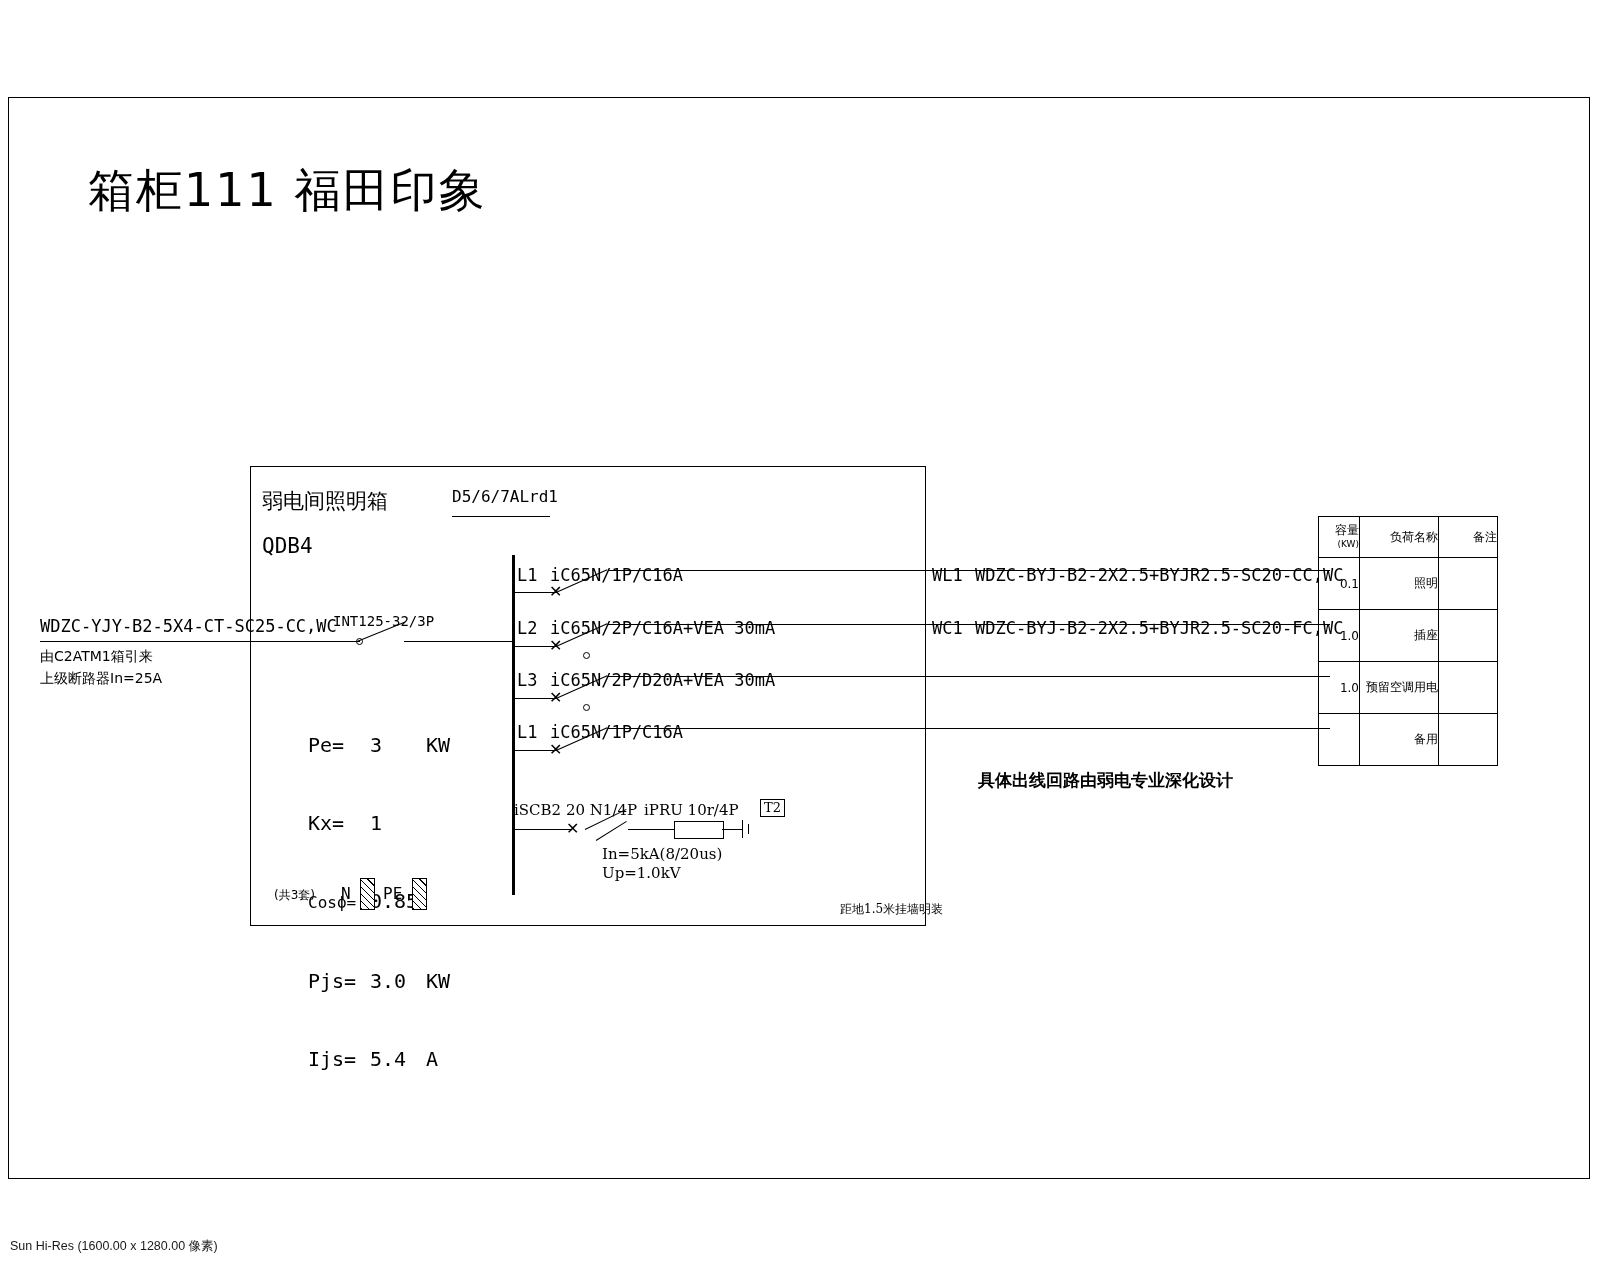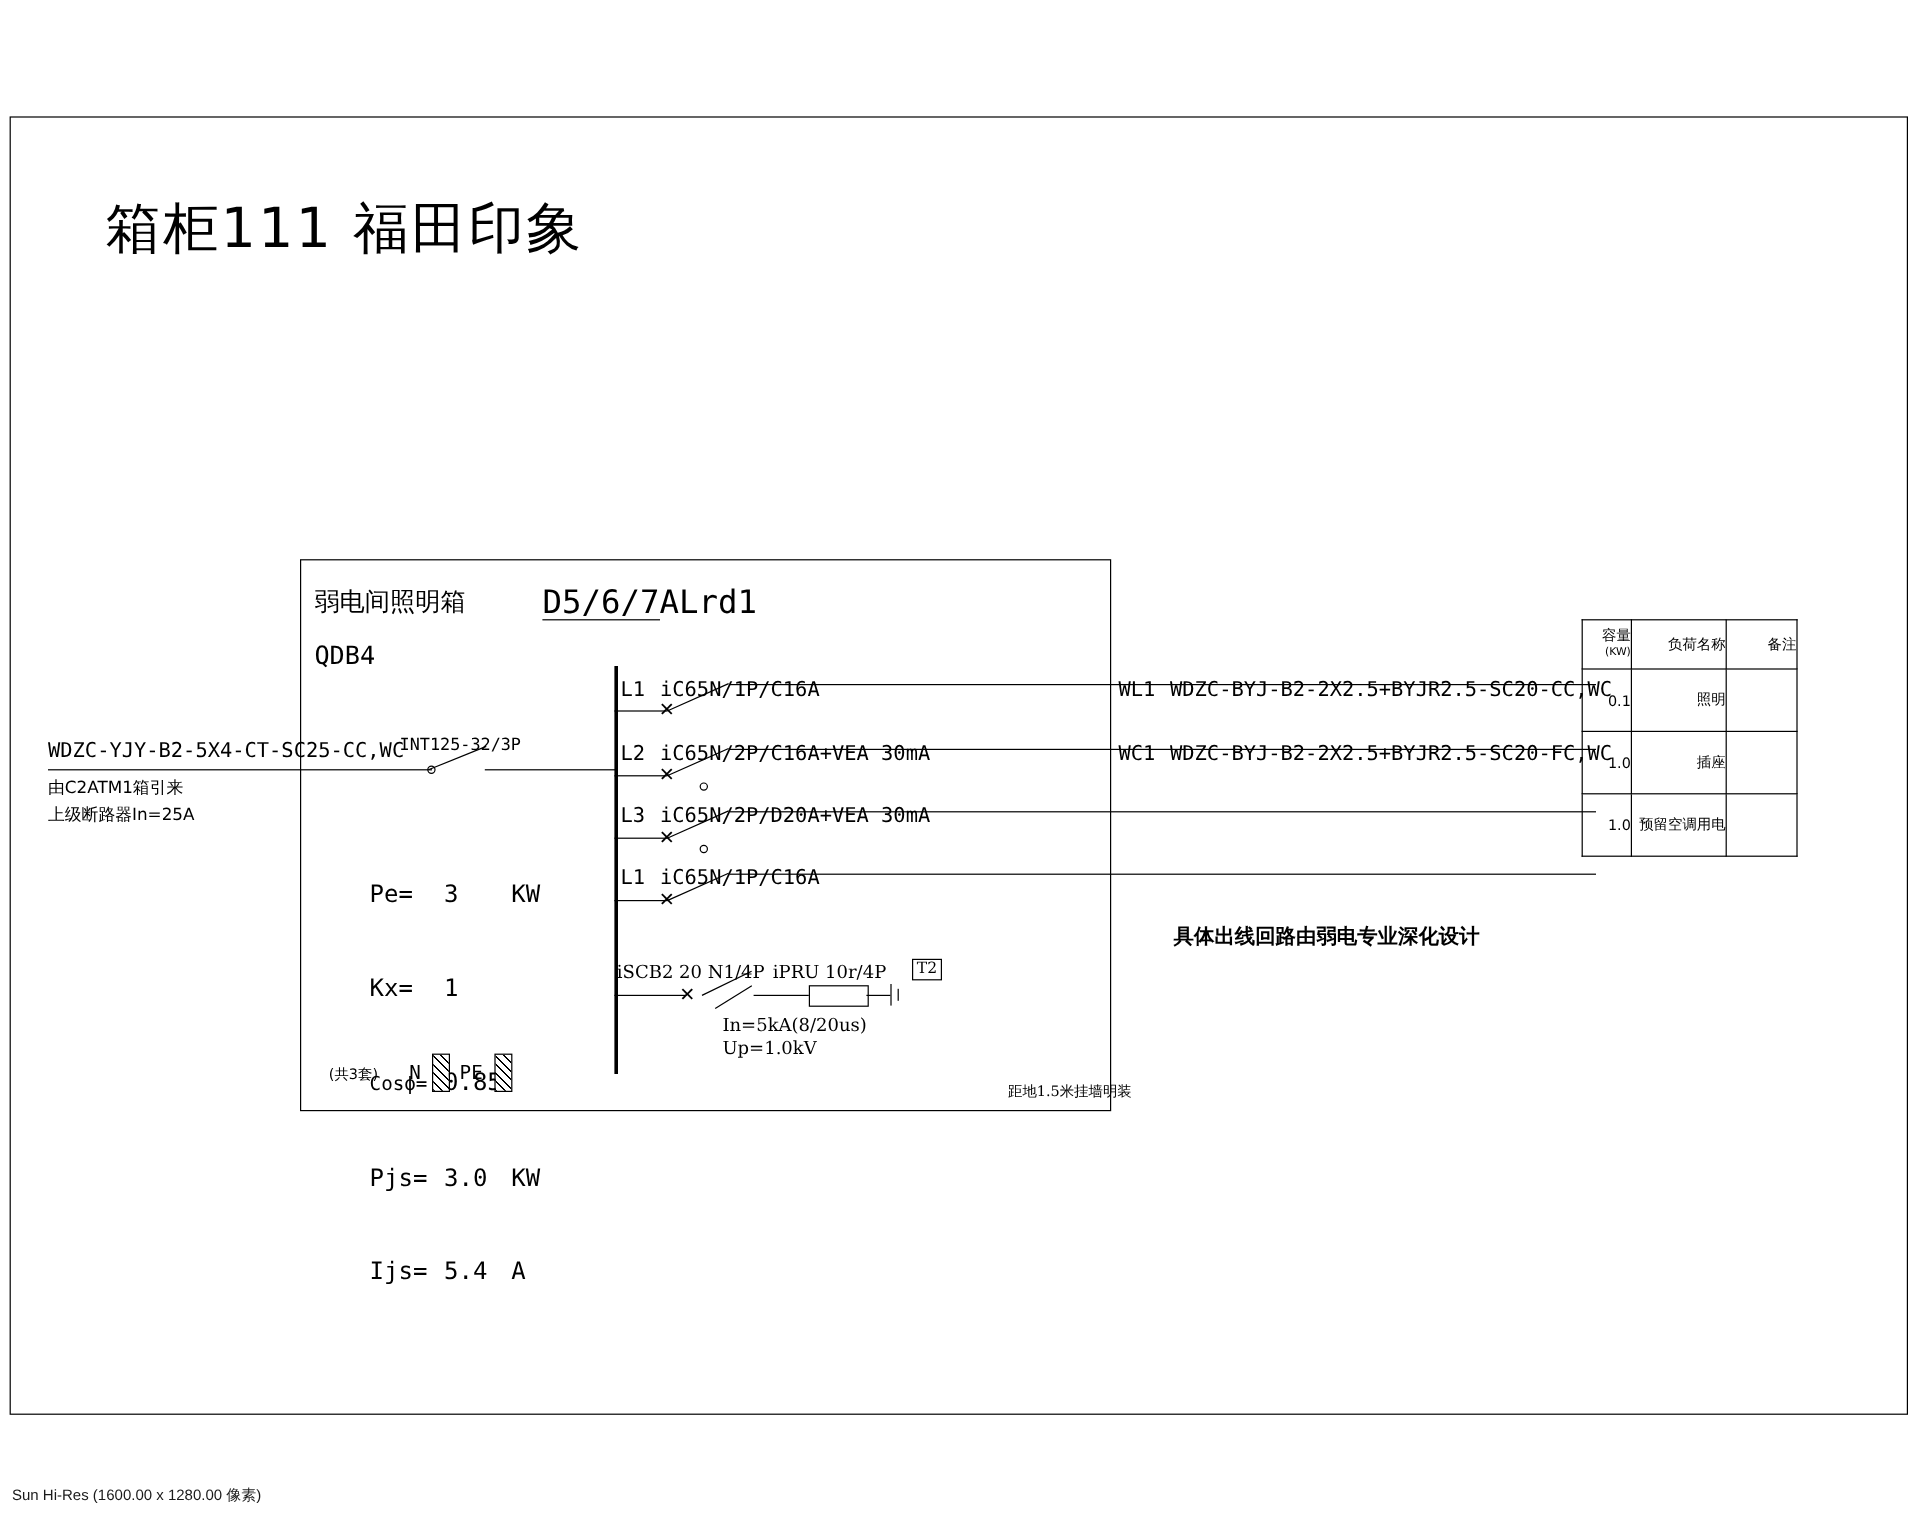--- a/index.html
+++ b/index.html
@@ -55,21 +55,21 @@
     top: 487px;
     font-family: "DejaVu Sans", sans-serif;
     font-size: 21px;
     white-space: nowrap;
   }
   .panel-title-code {
     position: absolute;
     left: 452px;
     top: 487px;
     font-family: "DejaVu Sans Mono", monospace;
-    font-size: 27px;
+    font-size: 16px;
     white-space: nowrap;
   }
   .panel-underline {
     position: absolute;
     left: 452px;
     top: 516px;
     width: 98px;
     height: 0;
     border-top: 1.4px solid #000;
   }
@@ -422,18 +422,23 @@
       <tr>
         <td>1.0</td>
         <td>插座</td>
         <td></td>
       </tr>
       <tr>
         <td>1.0</td>
         <td>预留空调用电</td>
         <td></td>
       </tr>
+      <tr>
+        <td></td>
+        <td>备用</td>
+        <td></td>
+      </tr>
     </tbody>
   </table>
 
   <div class="footer">Sun Hi-Res (1600.00 x 1280.00 像素)</div>
 
 </div>
 
 </body></html>

